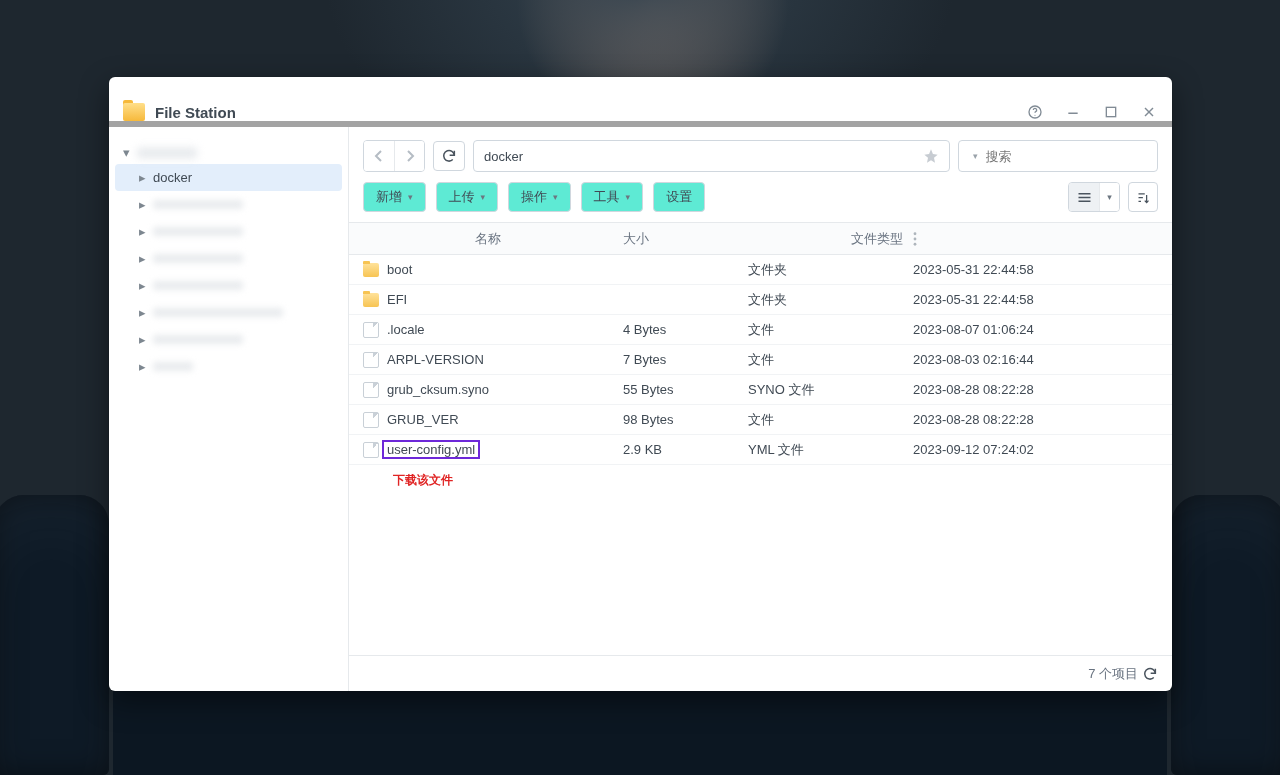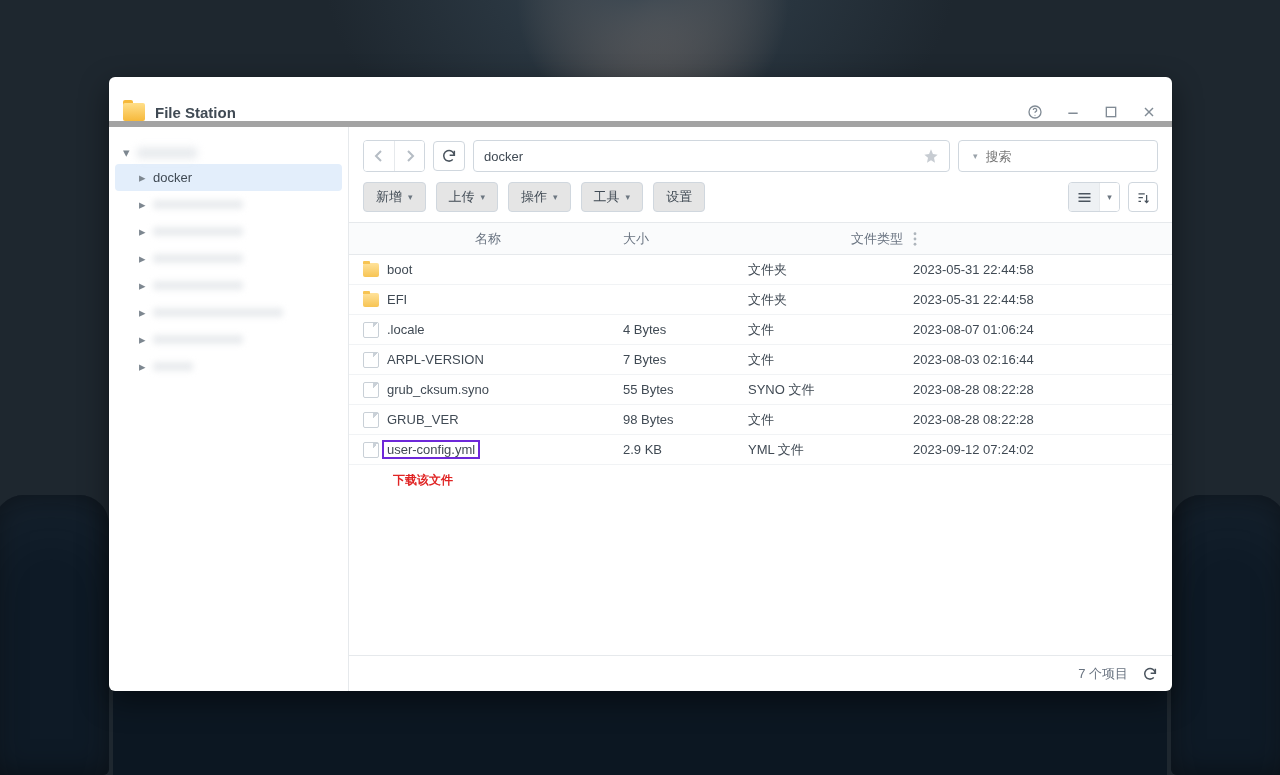--- a/index.html
+++ b/index.html
@@ -46,21 +46,21 @@
   .navbtn + .navbtn { border-left:1px solid #e6e9ec; }
   .iconbtn { width:32px; height:30px; border:1px solid #d0d7de; border-radius:4px; display:flex; align-items:center; justify-content:center; color:#4a545e; background:#fff; cursor:pointer; }
   .pathbox { flex:1; height:32px; border:1px solid #d0d7de; border-radius:4px; display:flex; align-items:center; padding:0 10px; color:#404a54; background:#fff; }
   .pathbox .path-text { flex:1; }
   .star { color:#c7ccd2; cursor:pointer; }
   .searchbox { width:200px; height:32px; border:1px solid #d0d7de; border-radius:4px; display:flex; align-items:center; gap:6px; padding:0 8px; color:#9aa2aa; background:#fff; }
   .searchbox input { border:none; outline:none; flex:1; font-size:13px; color:#404a54; background:transparent; }
   .searchbox .dd { font-size:9px; color:#9aa2aa; }
 
   .tb-row2 { display:flex; align-items:center; gap:10px; }
-  .btn { height:30px; padding:0 12px; border:1px solid #d0d7de; border-radius:4px; background:#e5e5e5; display:flex; align-items:center; gap:6px; color:#404a54; cursor:pointer; white-space:nowrap; }
+  .btn { height:30px; padding:0 12px; border:1px solid #d0d7de; border-radius:4px; background:#5eead4; display:flex; align-items:center; gap:6px; color:#404a54; cursor:pointer; white-space:nowrap; }
   .btn .caret-d { font-size:9px; color:#6c7680; }
   .right-tools { margin-left:auto; display:flex; align-items:center; gap:8px; }
   .seg { display:flex; border:1px solid #d0d7de; border-radius:4px; overflow:hidden; }
   .segbtn { width:30px; height:28px; display:flex; align-items:center; justify-content:center; color:#4a545e; background:#fff; cursor:pointer; }
   .segbtn.active { background:#eef1f4; }
   .segbtn + .segbtn { border-left:1px solid #e6e9ec; }
 
   .filegrid { flex:1; display:flex; flex-direction:column; border-top:1px solid #e6e9ec; min-height:0; }
   .ghead { display:flex; align-items:center; height:32px; border-bottom:1px solid #e6e9ec; color:#697380; background:#fafbfc; padding:0 14px; }
   .col { padding-right:10px; }
@@ -81,21 +81,21 @@
   .ficon.folder { background:linear-gradient(#ffe29a,#f7c453); border-radius:2px; }
   .ficon.folder::before { content:""; position:absolute; top:-2px; left:0; width:7px; height:3px; background:#f7c453; border-radius:1px 1px 0 0; }
   .ficon.file { background:#fff; border:1px solid #c9d0d7; border-radius:2px; height:16px; width:14px; }
   .ficon.file::after { content:""; position:absolute; top:0; right:0; width:5px; height:5px; background:linear-gradient(135deg,#c9d0d7 50%, #fff 50%); }
 
   .filename-span { display:inline-block; }
   .red-outline { border:2px solid #6d28d9; border-radius:0; padding:0 3px; margin-left:-5px; }
 
   .annot { position:absolute; left:44px; top:217px; color:#e02424; font-weight:700; font-size:12px; pointer-events:none; }
 
-  .statusbar { height:36px; border-top:1px solid #e6e9ec; display:flex; align-items:center; justify-content:flex-end; gap:14px; padding:0 14px; color:#697380; }
+  .statusbar { height:36px; border-top:1px solid #e6e9ec; display:flex; align-items:center; justify-content:flex-end; gap:4px; padding:0 14px; color:#697380; }
   .statusbar .refresh { color:#4a545e; cursor:pointer; }
 
   svg { display:block; }
 </style>
 </head>
 <body>
 
 <div class="desktop">
   <div class="couch">
     <div class="arm left"></div>

